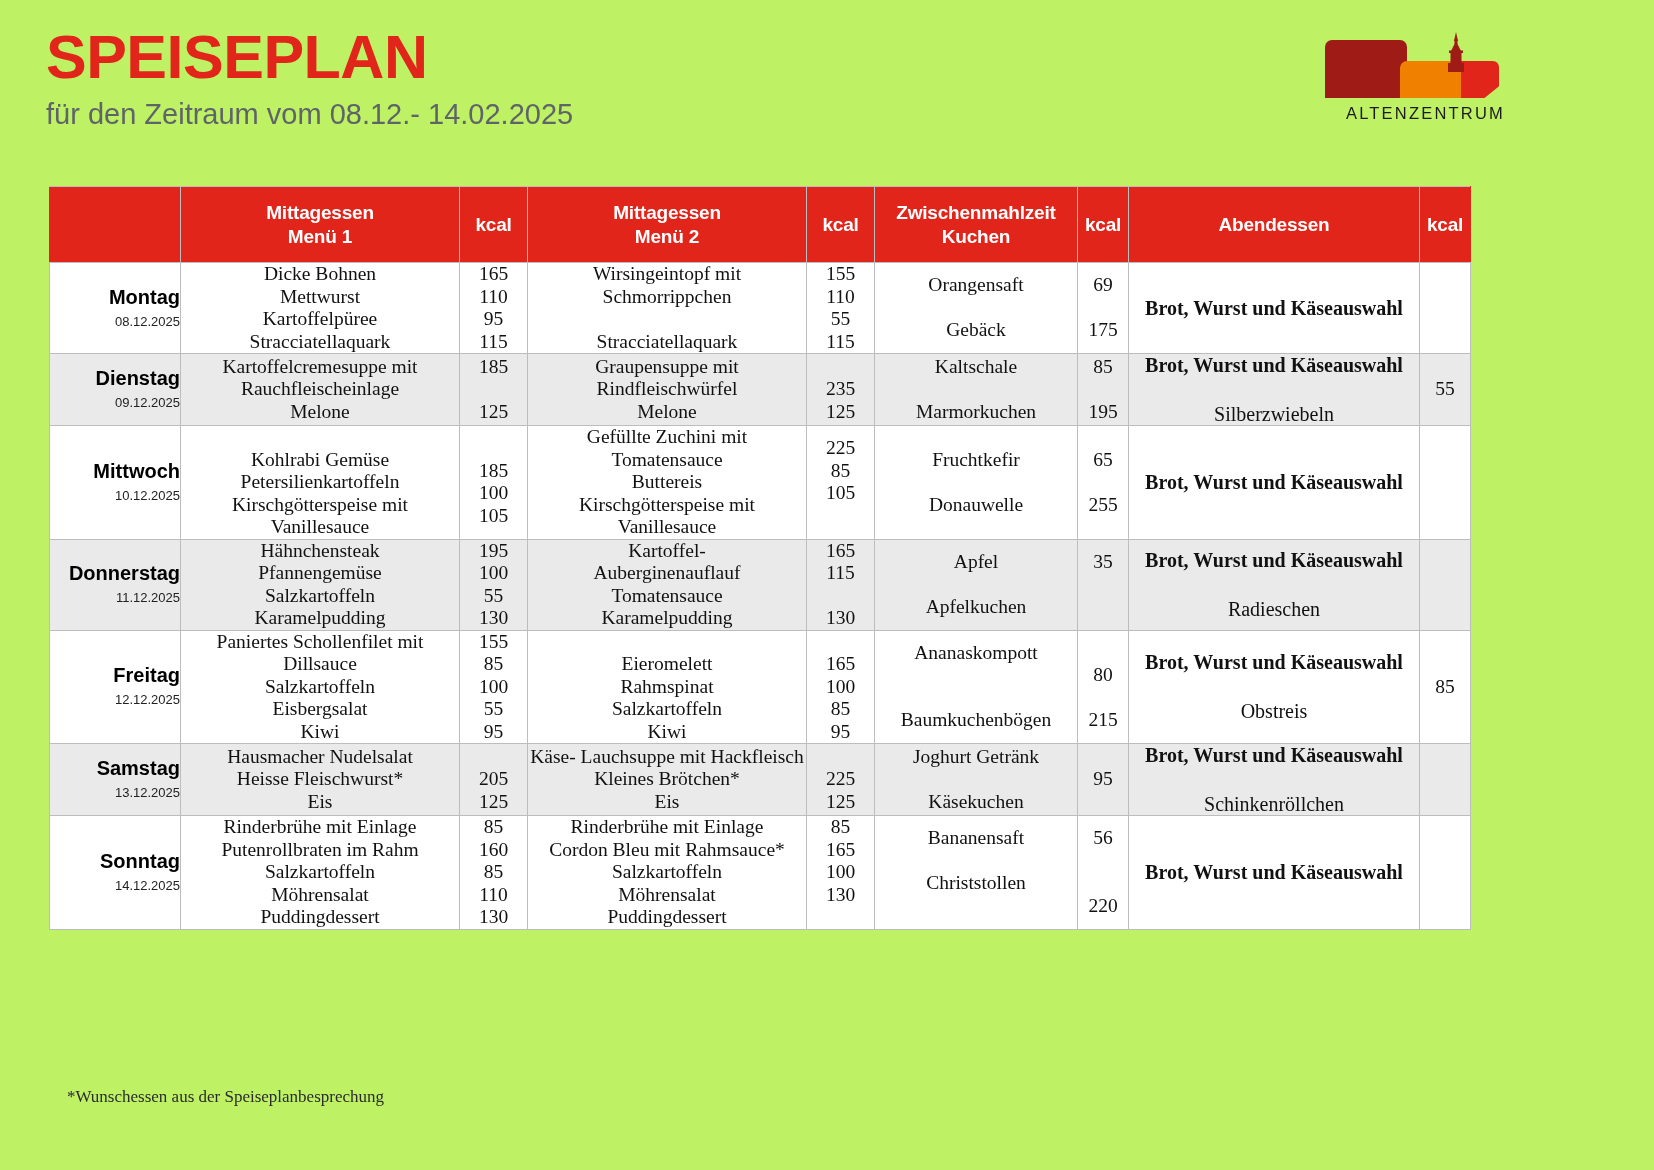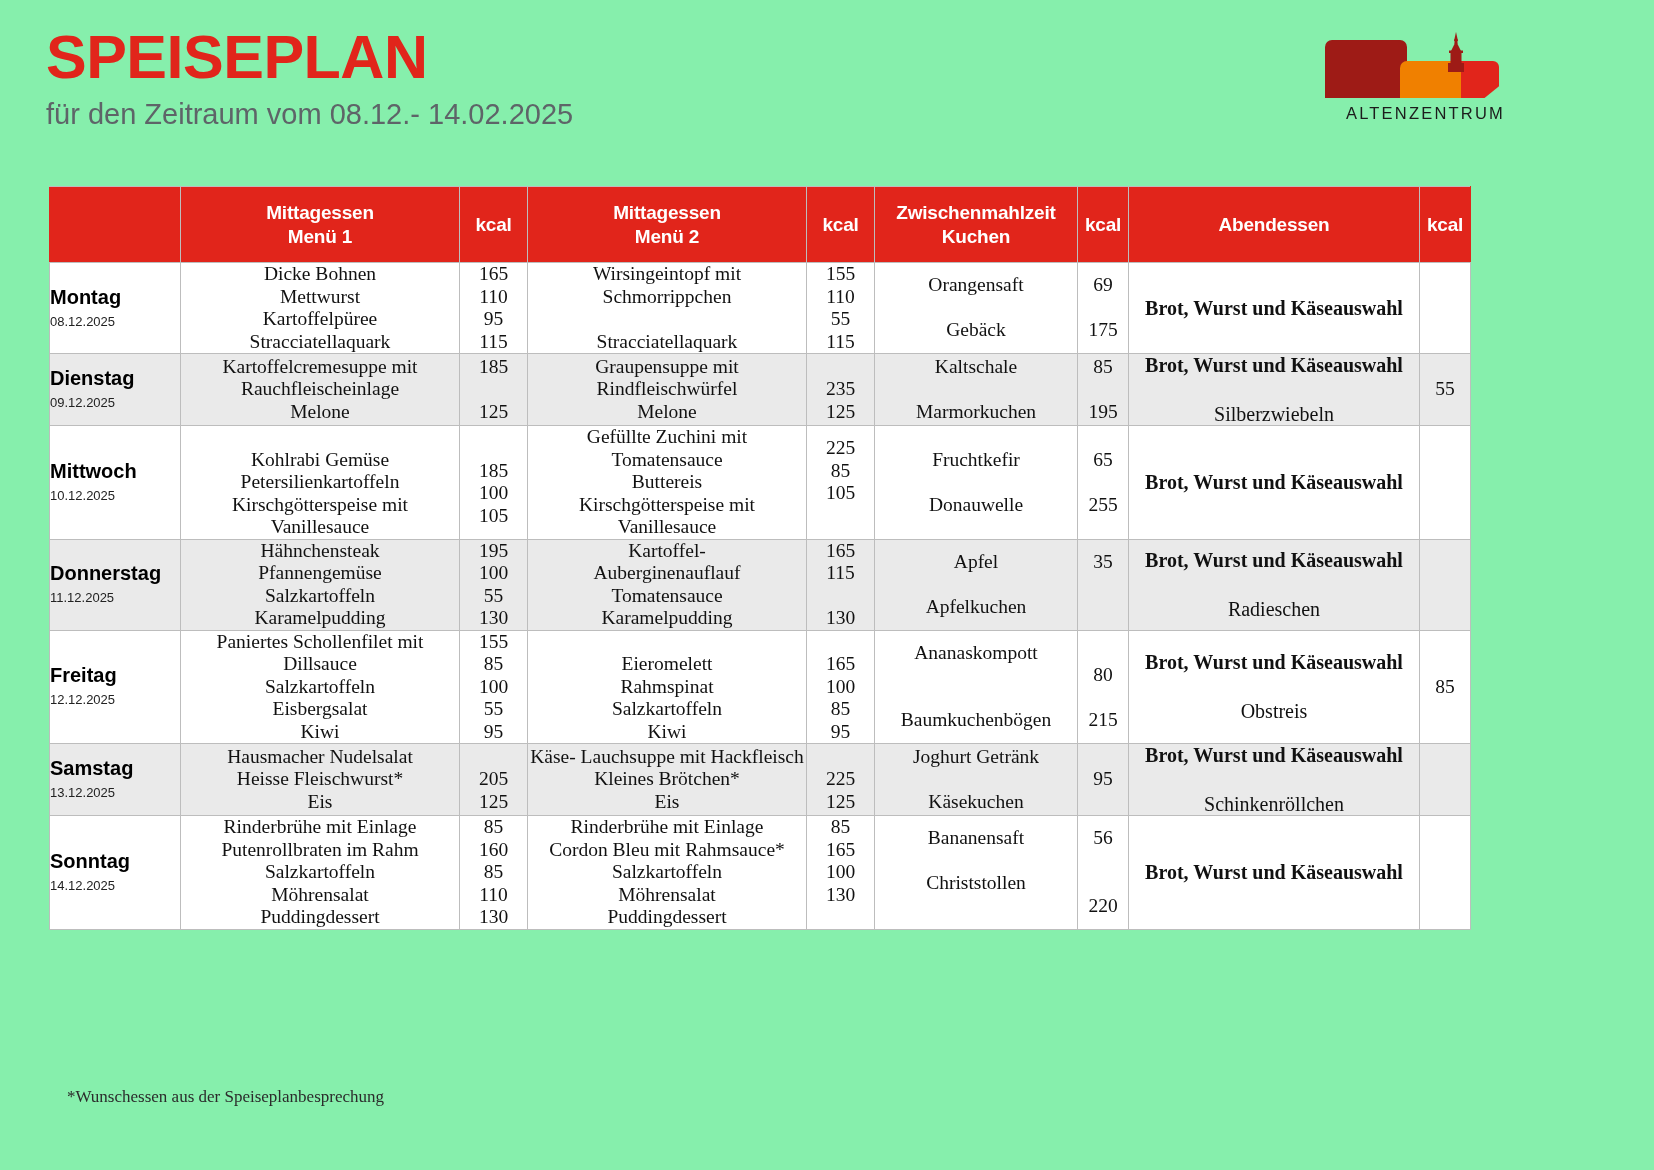--- a/index.html
+++ b/index.html
@@ -9,21 +9,21 @@
     height: 1170px;
     background: #ffffff;
     font-family: "Liberation Serif", serif;
     overflow: hidden;
   }
 
   .page {
     position: relative;
     width: 1654px;
     height: 1170px;
-    background: #86efac;
+    background: #bef264;
   }
 
   
   .doc-header {
     position: absolute;
     left: 46px;
     top: 24px;
     width: 1480px;
     height: 150px;
   }
@@ -143,21 +143,21 @@
   .col-kcal      { width: 68px; }
   .col-snack     { width: 203px; }
   .col-kcal-s    { width: 51px; }
   .col-dinner    { width: 291px; }
   .col-kcal-last { width: 51px; }
 
   tbody tr.alt td { background: #eaeaea; }
   tbody tr td { background: #ffffff; }
 
   .day-cell {
-    text-align: left;
+    text-align: right;
     font-family: "Liberation Sans", sans-serif;
     padding: 6px 2px;
   }
   .day-name {
     font-weight: bold;
     font-size: 20px;
     line-height: 25px;
     color: #000000;
   }
   .day-date {

